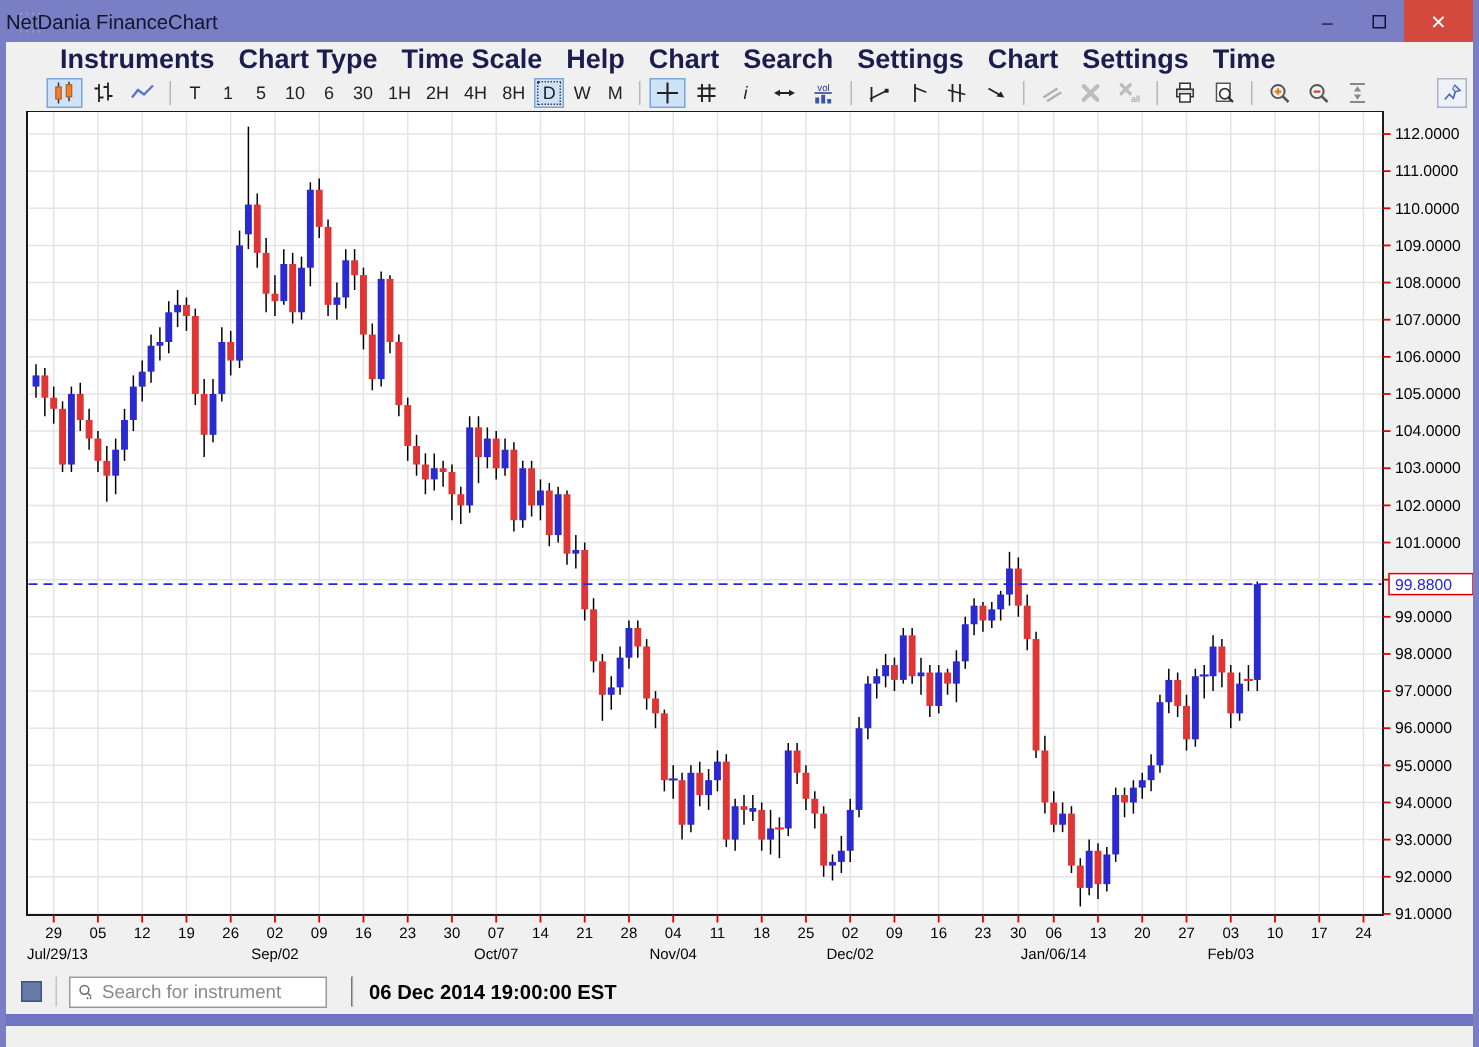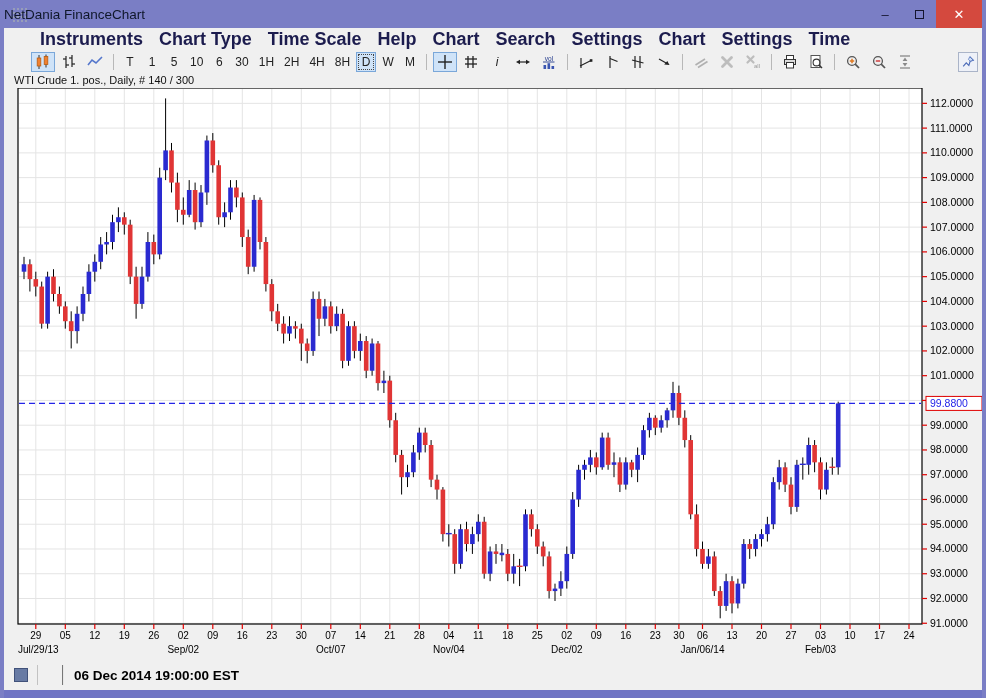--- a/index.html
+++ b/index.html
@@ -250,21 +250,20 @@
         </svg>
       </button>
       <button class="pin-btn">
         <svg viewBox="0 0 16 16">
           <path d="M10,2 L14,6 L10.5,7 L9,12 L6,9 L2.5,13" fill="none" stroke="#4a6ab8" stroke-width="1.3"></path>
           <path d="M10,2 L14,6 L10.5,7 L8.5,5 Z" fill="#cfe0f8" stroke="#4a6ab8" stroke-width="0.8"></path>
         </svg>
       </button>
     </div>
 
-  <div class="chart-label">WTI Crude 1. pos., Daily, # 140 / 300</div>
 
   <div class="chart-wrap">
     <svg id="chart" width="972" height="572">
         <rect x="6" y="0" width="904" height="536" fill="#ffffff" stroke="none"></rect>
         <g>
           <line x1="7" y1="535.2572748267897" x2="909" y2="535.2572748267897" stroke="#e4e4e4" stroke-width="1"></line>
           <line x1="7" y1="510.4997690531178" x2="909" y2="510.4997690531178" stroke="#e4e4e4" stroke-width="1"></line>
           <line x1="7" y1="485.7422632794457" x2="909" y2="485.7422632794457" stroke="#e4e4e4" stroke-width="1"></line>
           <line x1="7" y1="460.98475750577364" x2="909" y2="460.98475750577364" stroke="#e4e4e4" stroke-width="1"></line>
           <line x1="7" y1="436.2272517321016" x2="909" y2="436.2272517321016" stroke="#e4e4e4" stroke-width="1"></line>
@@ -719,18 +718,27 @@
         <g>
           <rect x="914" y="308.4106235565821" width="56" height="14" fill="#fff" stroke="#e00000" stroke-width="1"></rect>
           <text x="918" y="319.4106235565821" font-size="10.5" fill="#2424e8">99.8800</text>
         </g>
       </svg>
   </div>
 
   <div class="statusbar">
     <span class="status-square"></span>
     <span class="sb-sep1"></span>
+    <span class="search-box">
+      <svg viewBox="0 0 16 16">
+        <circle cx="6.5" cy="6" r="3.6" fill="none" stroke="#6a6a6a" stroke-width="1.2"></circle>
+        <line x1="9" y1="8.6" x2="12" y2="11.5" stroke="#6a6a6a" stroke-width="1.2"></line>
+        <circle cx="9" cy="13" r="0.8" fill="#6a6a6a"></circle>
+          <circle cx="11.5" cy="13" r="0.8" fill="#6a6a6a"></circle>
+      </svg>
+      <input type="text" placeholder="Search for instrument" style="">
+    </span>
     <span class="sb-sep2"></span>
     <span class="status-date">06 Dec 2014 19:00:00 EST</span>
   </div>
 
   <div class="bottom-strip"></div>
 </div>
 
 </body></html>

